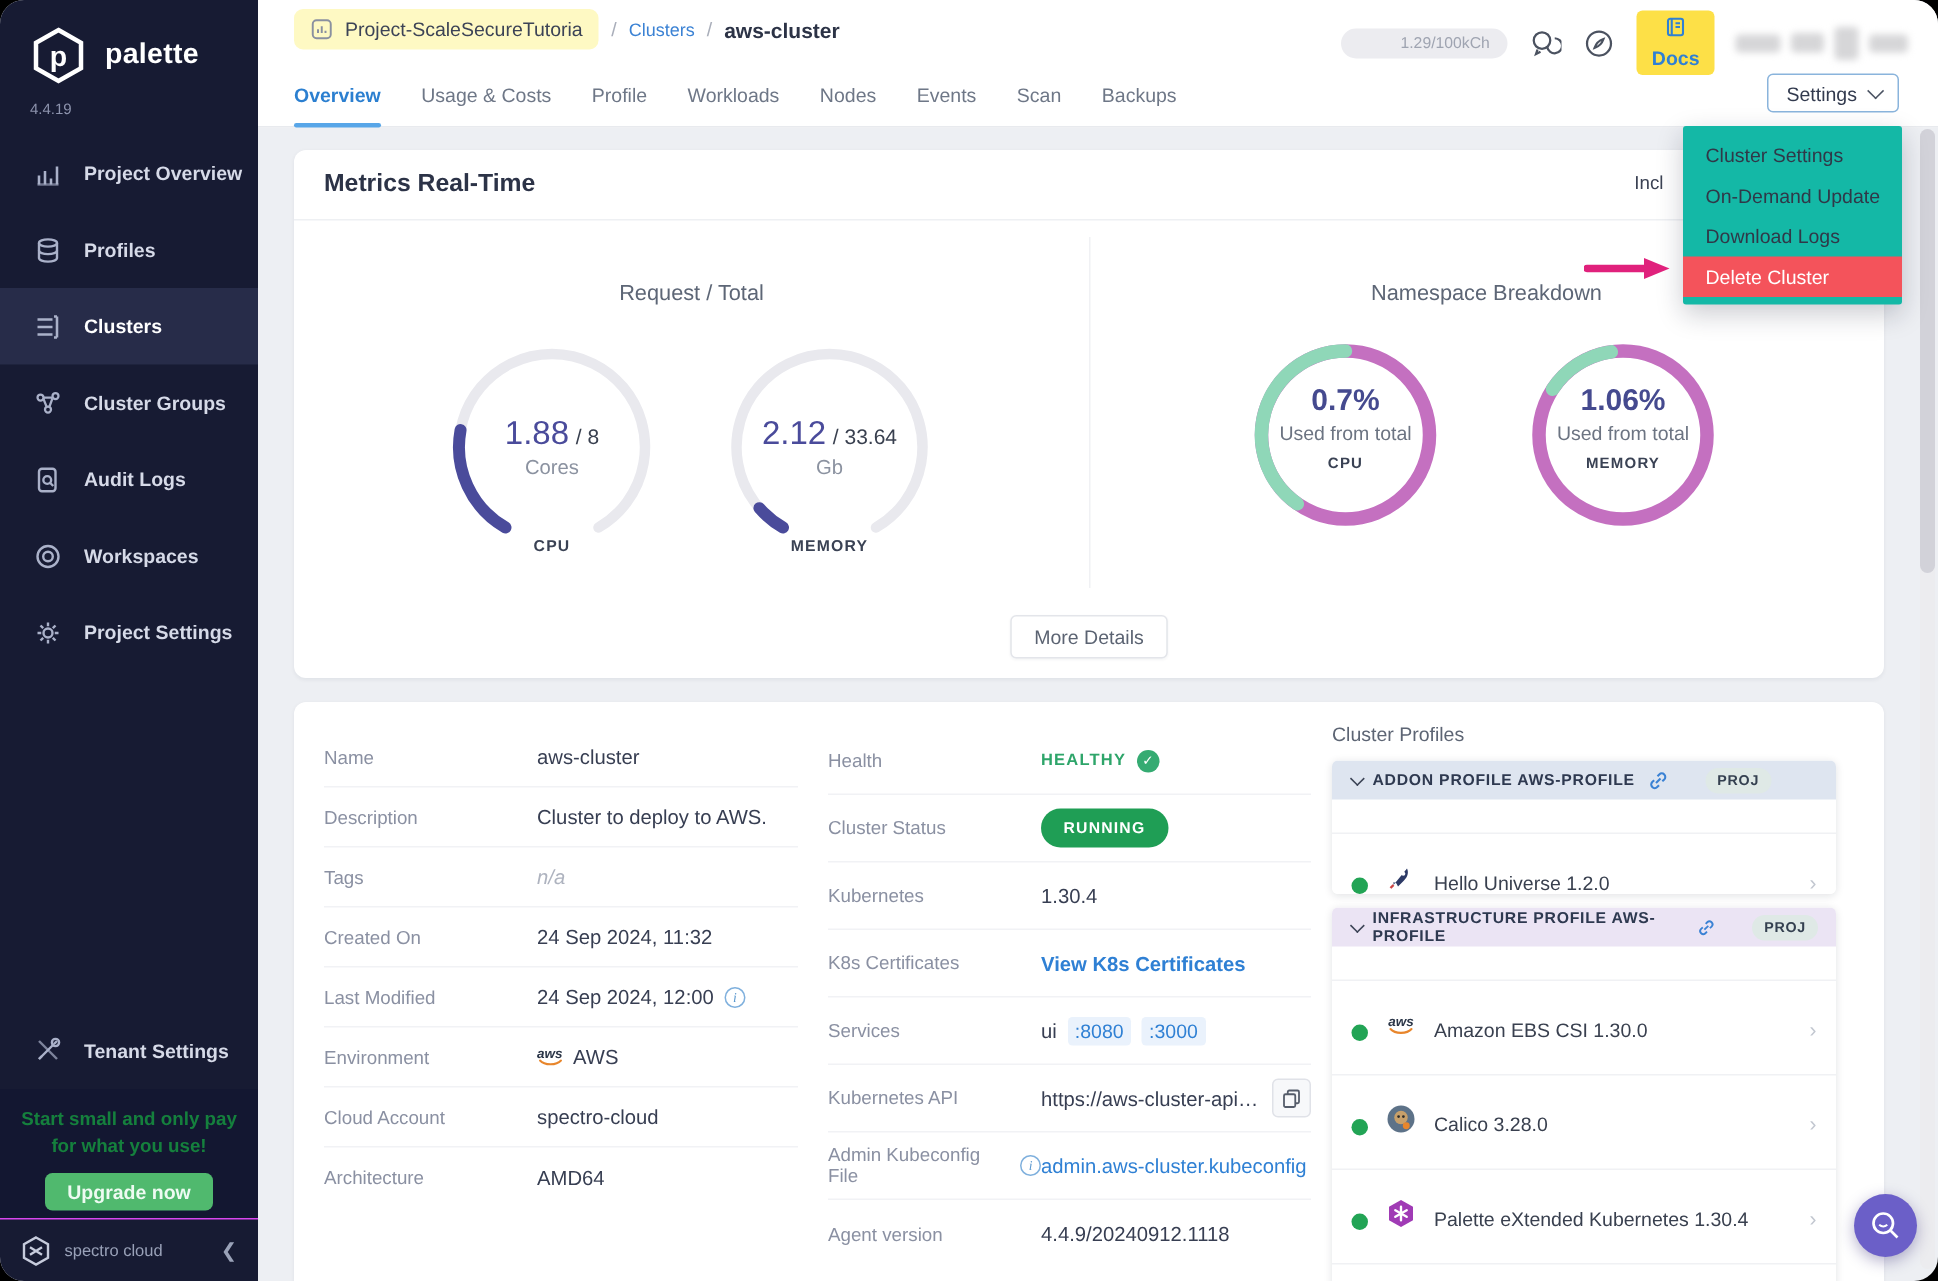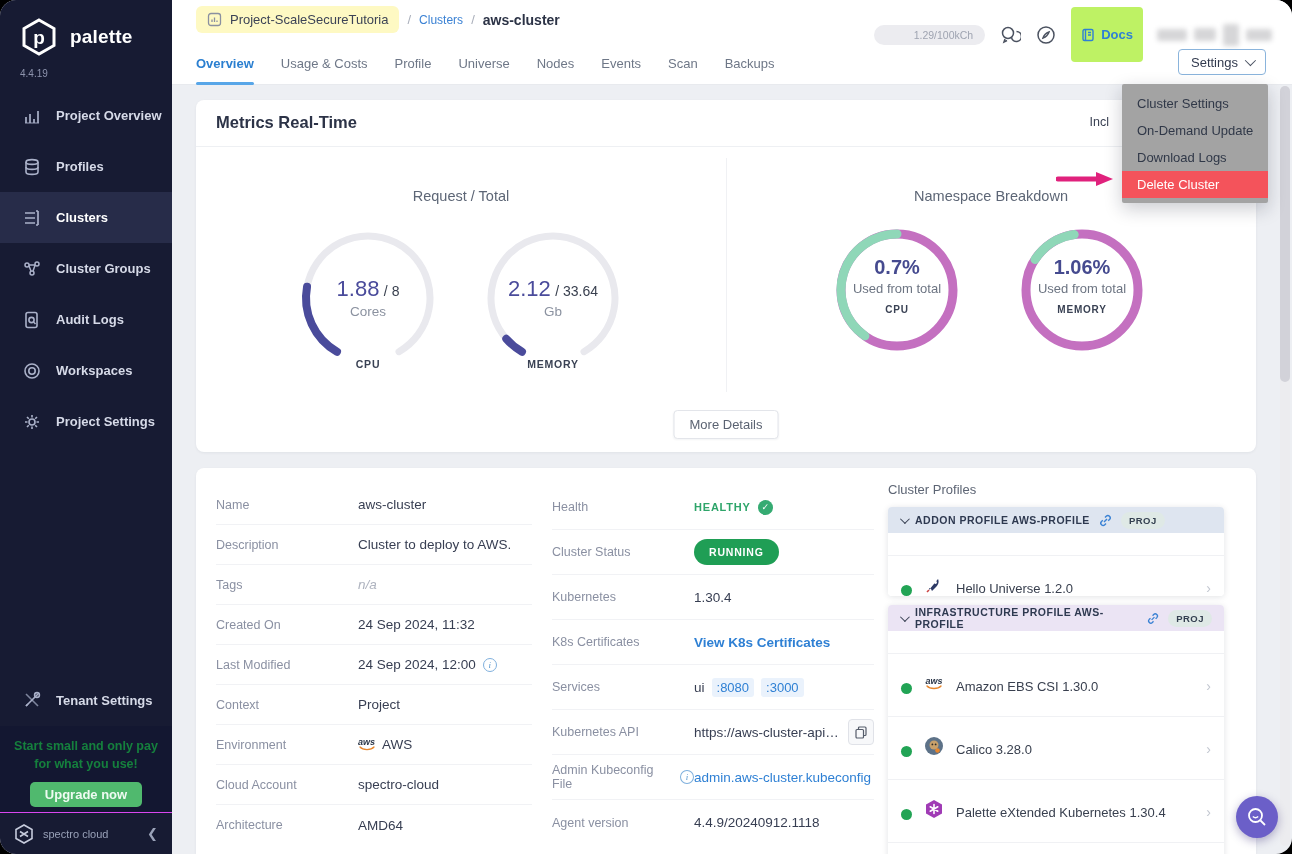--- a/index.html
+++ b/index.html
@@ -29,21 +29,21 @@
   .header{position:absolute;left:172px;right:0;top:0;height:85px;background:#fff;border-bottom:1px solid #e8eaee;z-index:5;}
   .hrow1{position:relative;height:42px;}
   .crumbs{position:absolute;left:24px;top:6px;display:flex;align-items:center;gap:8px;}
   .crumb-chip{display:flex;align-items:flex-end;gap:8px;background:#fef9c3;border-radius:6px;padding:6px 11px;font-size:13px;color:#3c4356;cursor:pointer;}
   .crumb-sep{color:#a9aeba;font-size:13px;}
   .crumb-link{color:#3b82d4;font-size:12px;cursor:pointer;}
   .crumb-cur{color:#2c3346;font-size:14px;font-weight:600;}
   .top-right{position:absolute;right:20px;top:7px;display:flex;align-items:center;gap:14px;}
   .usage-pill{background:#ececf0;border-radius:11px;padding:4px 12px 4px 40px;font-size:10.5px;color:#9fa4b1;cursor:pointer;}
   .tr-icon{width:22px;height:22px;color:#4b5260;cursor:pointer;}
-  .docs-chip{display:flex;align-items:center;gap:6px;background:#bef264;border-radius:4px;padding:20px 10px;color:#2f80d4;font-size:13px;font-weight:600;cursor:pointer;}
+  .docs-chip{display:flex;align-items:center;gap:6px;background:#fde047;border-radius:4px;padding:4px 10px;color:#2f80d4;font-size:13px;font-weight:600;cursor:pointer;flex-direction:column;}
   .redacted{display:flex;align-items:center;gap:7px;filter:blur(2.5px);cursor:pointer;}
   .rblock{background:#d6d6d8;border-radius:3px;}
   .hrow2{position:relative;height:43px;}
   .tabs{position:absolute;left:24px;top:0;height:43px;display:flex;gap:27px;align-items:center;}
   .tab{font-size:13px;color:#6e7787;cursor:pointer;position:relative;height:100%;display:flex;align-items:center;}
   .tab.active{color:#2b7fd0;font-weight:700;text-align:right;}
   .tab.active::after{content:"";position:absolute;left:0;right:0;bottom:0;height:3px;border-radius:2px;background:#58a6e8;}
   .settings-btn{position:absolute;right:26px;top:7px;width:88px;height:26px;background:#fff;border:1px solid #8ab4dc;border-radius:4px;display:flex;align-items:center;justify-content:center;gap:7px;font-size:13px;color:#323a4e;cursor:pointer;}
   .chev-down{width:8px;height:8px;border-right:1.5px solid #4a5262;border-bottom:1.5px solid #4a5262;transform:rotate(45deg) translateY(-2px);}
 
@@ -93,30 +93,30 @@
   .aws-mini b{font-size:9px;color:#2b3648;font-style:italic;}
 
   
   .dcol3{position:absolute;left:692px;top:14px;width:336px;}
   .cp-title{font-size:13px;color:#5d6574;margin-bottom:10px;}
   .cp-sec{border-radius:4px;box-shadow:0 1px 6px rgba(20,25,45,.12);margin-bottom:9px;overflow:hidden;background:#fff;}
   .cp-head{height:26px;display:flex;align-items:center;gap:8px;padding:0 12px;font-size:10.5px;font-weight:700;letter-spacing:.5px;color:#2e3950;cursor:pointer;}
   .cp-head.addon{background:#dee5f0;}
   .cp-head.infra{background:#ebe4f4;}
   .cp-chev{width:7px;height:7px;border-right:1.5px solid #3a4254;border-bottom:1.5px solid #3a4254;transform:rotate(45deg) translateY(-2px);flex:0 0 7px;}
-  .proj-badge{background:#dfe9e6;color:#344050;border-radius:9px;padding:3px 8px;font-size:9.5px;font-weight:700;letter-spacing:.5px;}
+  .proj-badge{background:#dfe9e6;color:#344050;border-radius:9px;padding:3px 8px;font-size:9.5px;font-weight:700;letter-spacing:.5px;margin-left:16px;}
   .cp-row{height:41px;display:flex;align-items:flex-end;gap:11px;border-top:1px solid #f0f1f4;padding:0 13px;cursor:pointer;background:#fff;margin-top:22px;}
   .st-dot{width:11px;height:11px;border-radius:50%;background:#22a455;flex:0 0 11px;}
   .cp-ic{width:22px;height:22px;flex:0 0 22px;display:flex;align-items:center;justify-content:center;}
   .cp-name{font-size:13px;color:#39404f;white-space:nowrap;overflow:hidden;text-overflow:ellipsis;}
   .cp-arrow{margin-left:auto;color:#c2c7d0;font-size:14px;}
   .link-ic{width:15px;height:15px;color:#3b82d4;}
 
   
-  .menu{position:absolute;left:1122px;top:84px;width:146px;background:#a3a3a3;border-radius:2px;box-shadow:0 6px 18px rgba(20,25,45,.22);padding:6px 0 5px;z-index:40;}
+  .menu{position:absolute;left:1122px;top:84px;width:146px;background:#14b8a6;border-radius:2px;box-shadow:0 6px 18px rgba(20,25,45,.22);padding:6px 0 5px;z-index:40;}
   .menu-item{height:27px;line-height:27px;padding-left:15px;font-size:13px;color:#303848;cursor:pointer;}
   .menu-item.danger{background:#f4535b;color:#fff;}
   .del-arrow{position:absolute;left:1056px;top:171px;z-index:41;}
 
   
   .scroll-track{position:absolute;right:2px;top:86px;bottom:8px;width:10px;background:#ececef;border-radius:5px;z-index:35;}
   .scroll-thumb{position:absolute;top:0;left:0;width:10px;height:296px;background:#d2d2d9;border-radius:5px;cursor:pointer;}
   .fab{position:absolute;left:1236px;top:796px;width:42px;height:42px;border-radius:50%;background:#6b5fc8;box-shadow:0 3px 10px rgba(40,30,110,.35);display:flex;align-items:center;justify-content:center;cursor:pointer;z-index:50;}
 </style>
 </head>
@@ -256,21 +256,21 @@
           <span class="rblock" style="width:16px;height:22px"></span>
           <span class="rblock" style="width:26px;height:12px"></span>
         </span>
       </div>
     </div>
     <div class="hrow2">
       <div class="tabs">
         <span class="tab active">Overview</span>
         <span class="tab">Usage &amp; Costs</span>
         <span class="tab">Profile</span>
-        <span class="tab">Universe</span>
+        <span class="tab">Workloads</span>
         <span class="tab">Nodes</span>
         <span class="tab">Events</span>
         <span class="tab">Scan</span>
         <span class="tab">Backups</span>
       </div>
       <div class="settings-btn">
         <span>Settings</span>
         <span class="chev-down"></span>
       </div>
     </div>
@@ -354,24 +354,20 @@
       <div class="drow">
         <span class="dlabel">Created On</span>
         <span class="dval">24 Sep 2024, 11:32</span>
       </div>
       <div class="drow">
         <span class="dlabel">Last Modified</span>
         <span class="dval">
             <span>24 Sep 2024, 12:00</span>
             <span class="info-i">i</span>
           </span>
-      </div>
-      <div class="drow">
-        <span class="dlabel">Context</span>
-        <span class="dval">Project</span>
       </div>
       <div class="drow">
         <span class="dlabel">Environment</span>
         <span class="dval">
           <span class="aws-mini">
               <b>aws</b>
               <svg width="16" height="5" viewBox="0 0 16 5">
                 <path d="M1 1c3 3.4 11 3.4 14 0" fill="none" stroke="#e8862c" stroke-width="1.3" stroke-linecap="round"></path>
               </svg>
             </span>

